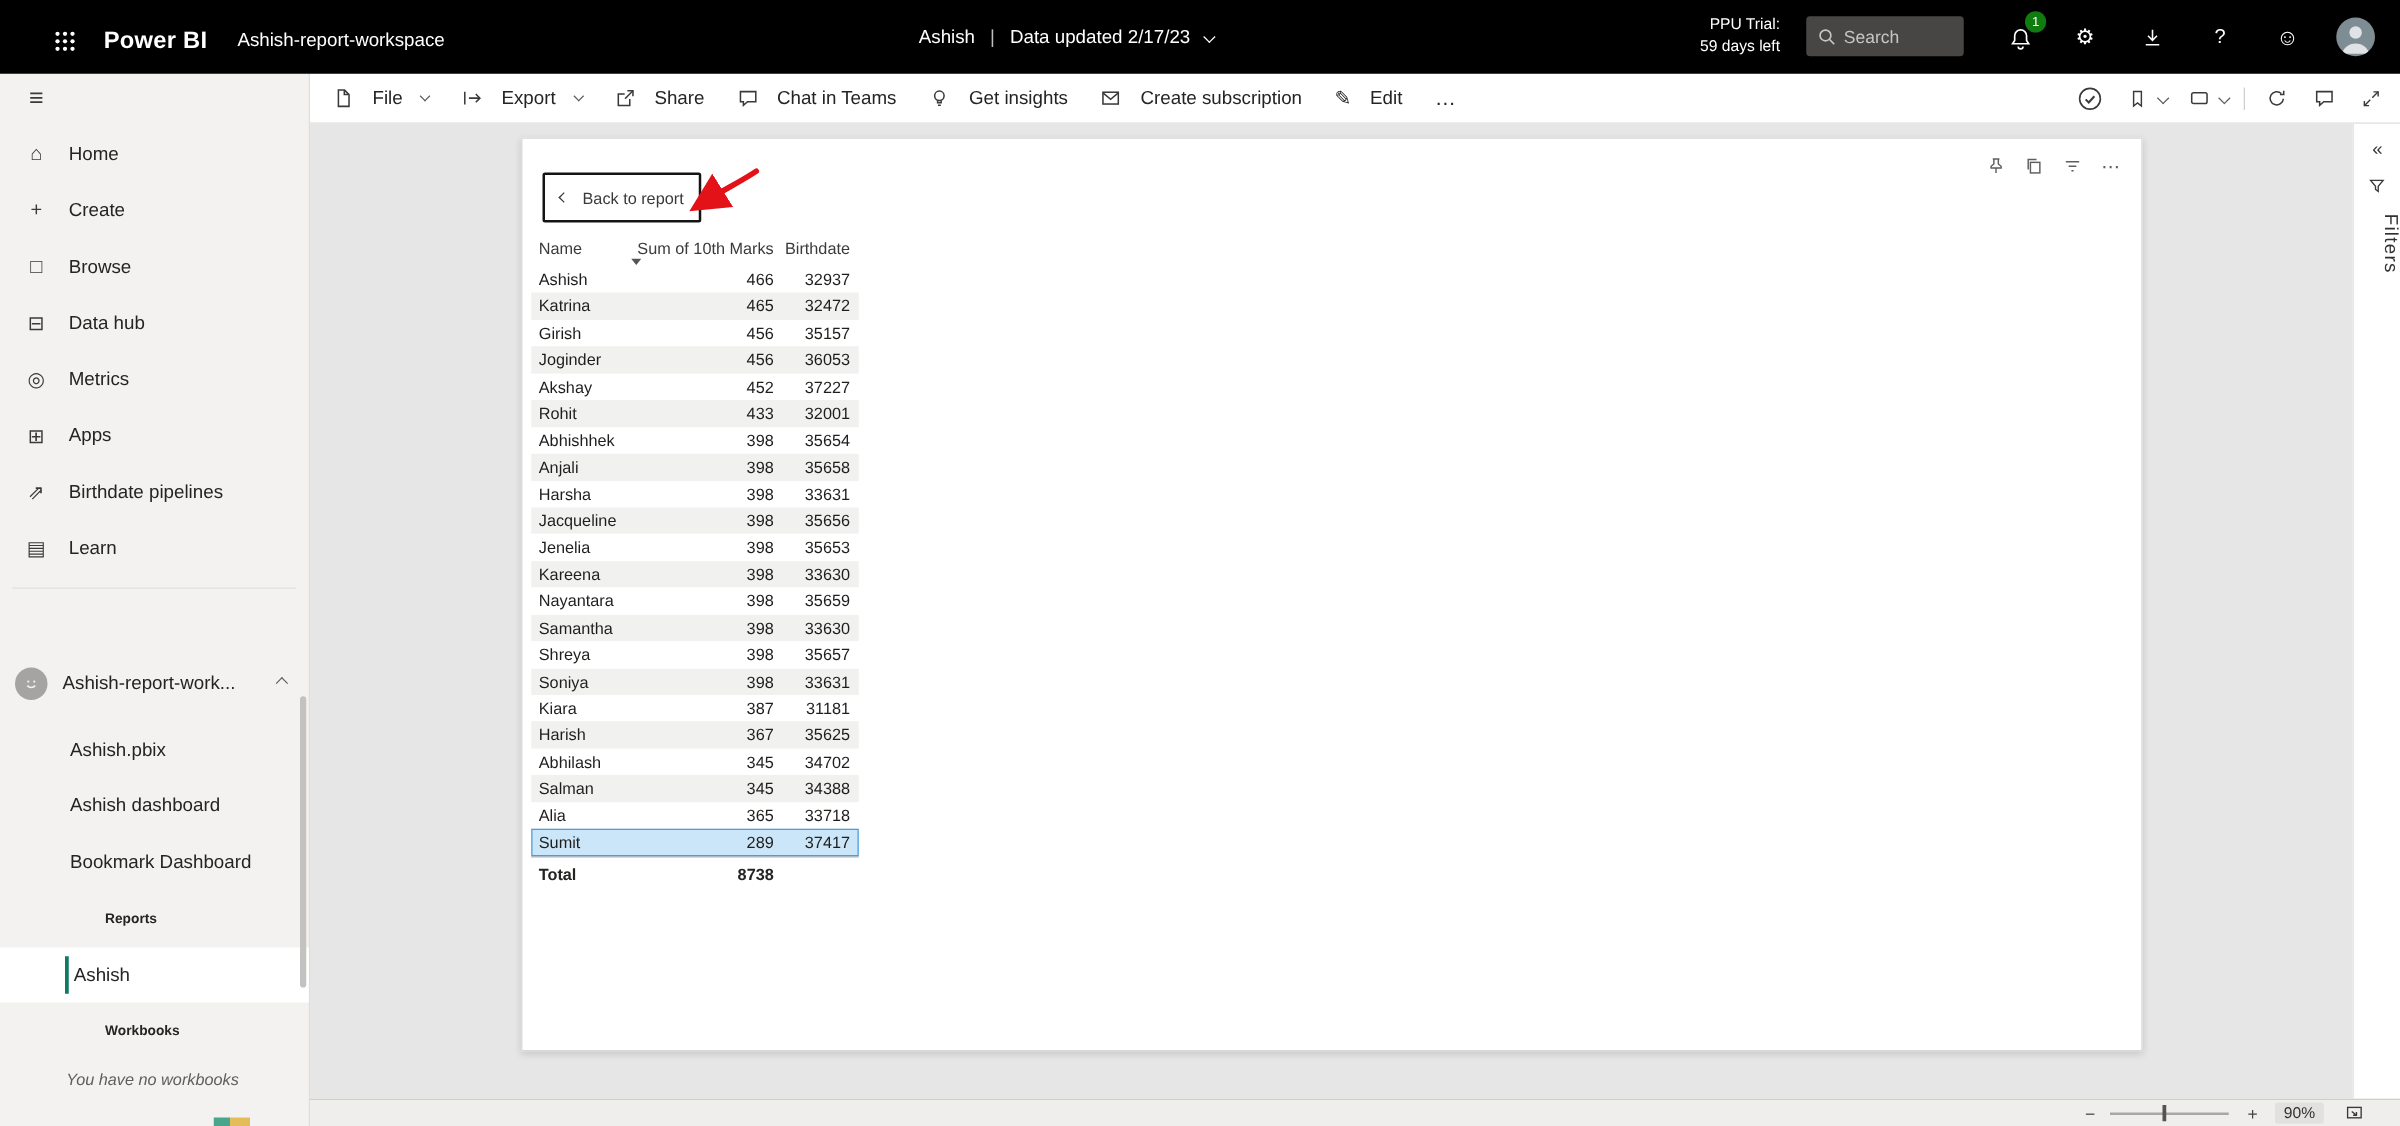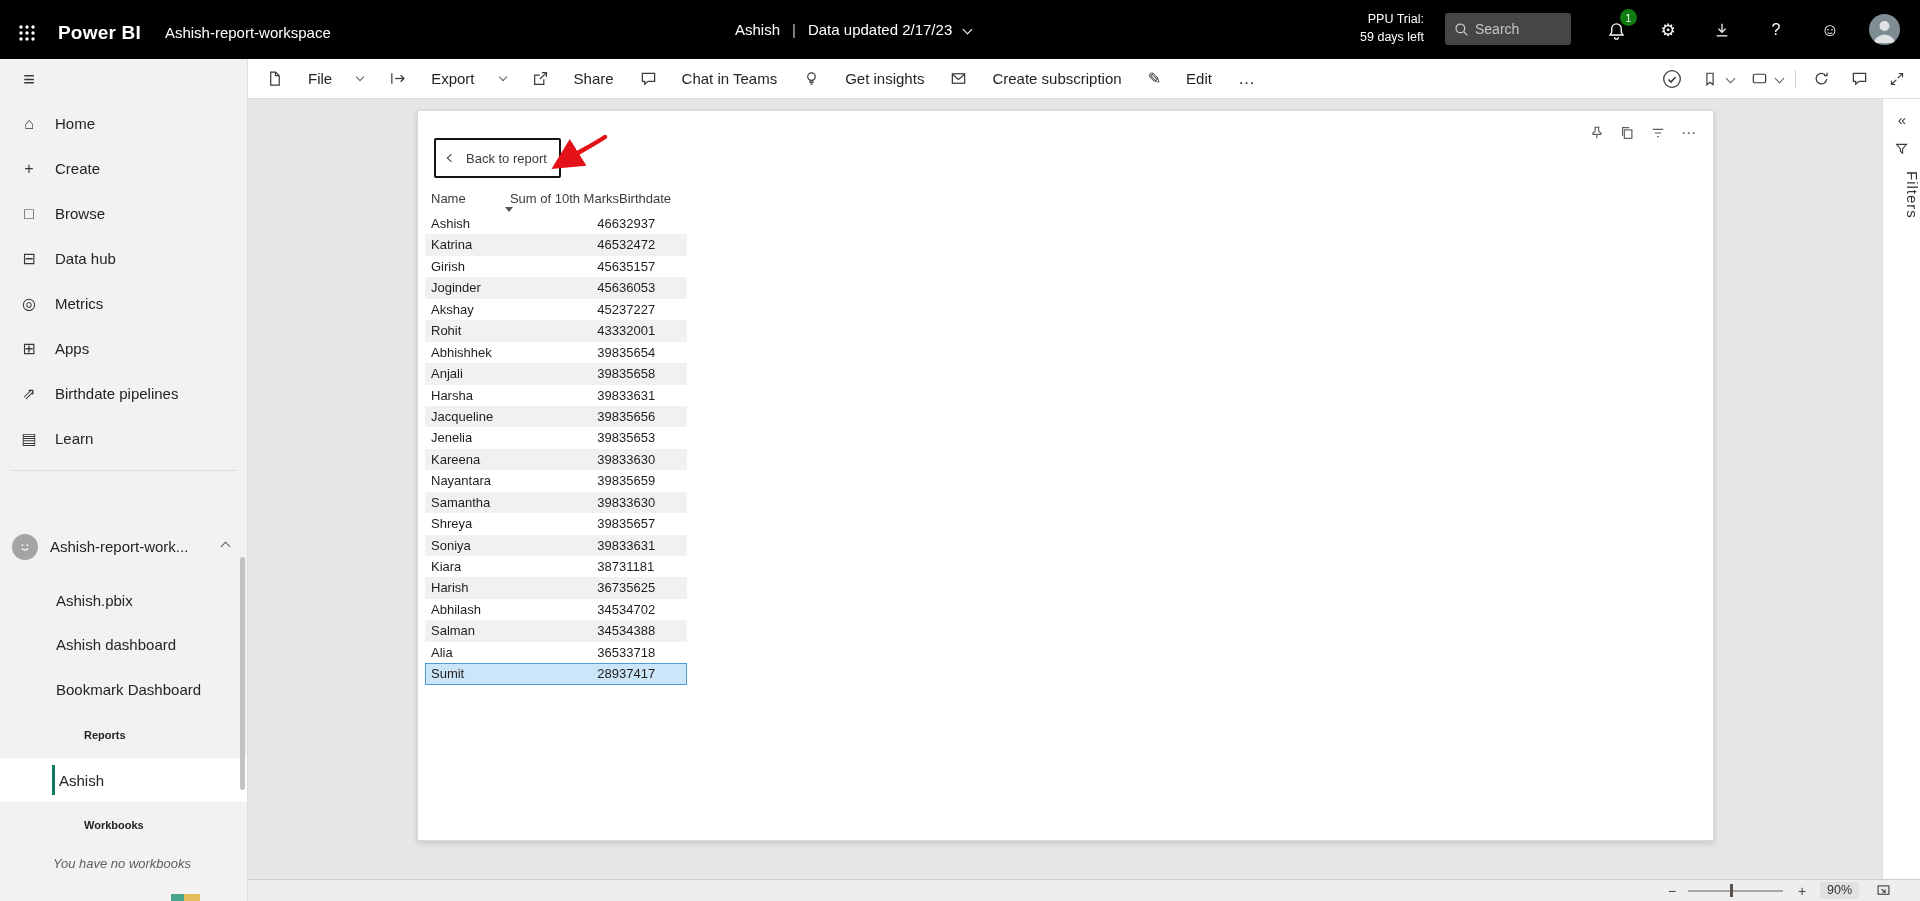--- a/index.html
+++ b/index.html
@@ -15,39 +15,39 @@
   
   .chev{ display:inline-block; width:7px; height:7px;
     border-right:1.5px solid currentColor; border-bottom:1.5px solid currentColor;
     transform:rotate(45deg); }
   .chev.right{ transform:rotate(-45deg); }
   .chev.left { transform:rotate(135deg); }
   .chev.up   { transform:rotate(-135deg); }
 
   
   .topbar{ position:absolute; left:0; top:0; width:1920px; height:59px; background:#000; color:#fff; z-index:40; }
-  .tb-left{ position:absolute; left:0; top:0; height:65px; display:flex; align-items:center; }
+  .tb-left{ position:absolute; left:0; top:0; height:65px; display:flex; align-items:center;padding-left:25px; }
   .waffle{ width:30px; height:30px; margin-left:12px; display:flex; align-items:center; justify-content:center; }
   .brand{ margin-left:16px; font-size:19px; font-weight:bold; color:#fff; letter-spacing:.2px; }
   .ws-name{ margin-left:24px; font-size:15px; color:#fff; }
   .tb-center{ position:absolute; left:735px; top:0; height:59px; display:flex; align-items:center; gap:12px; font-size:15px; color:#fff; }
   .tb-center .sep{ color:#bfbfbf; }
   .trial{ position:absolute; right:496px; top:10px; text-align:right; font-size:12.5px; line-height:1.45; color:#fff; }
   .searchbox{ position:absolute; left:1445px; top:13px; width:126px; height:32px; background:#484644; border-radius:3px; display:flex; align-items:center; }
   .searchbox input{ background:transparent; border:none; outline:none; color:#fff; font-size:14px; width:86px; }
   .searchbox input::placeholder{ color:#c8c6c4; }
   .searchbox .mag{ margin:0 6px 0 9px; display:flex; }
   .tb-ic{ position:absolute; top:15px; width:30px; height:30px; display:flex; align-items:center; justify-content:center; color:#fff; font-size:17px; }
   .badge{ position:absolute; left:1620px; top:9px; min-width:17px; height:17px; border-radius:9px; background:#107c10; color:#fff; font-size:10.5px; display:flex; align-items:center; justify-content:center; z-index:2; }
   .avatar{ position:absolute; left:1869px; top:14px; width:31px; height:31px; border-radius:50%; background:#7e8c93; overflow:hidden; display:flex; align-items:flex-end; justify-content:center; }
 
   
   .toolbar{ position:absolute; left:248px; top:59px; width:1672px; height:40px; background:#fff; border-bottom:1px solid #e0dedc; z-index:30; }
   .tool-left{ position:absolute; left:0; top:0; height:39px; display:flex; align-items:center; padding-left:18px; gap:26px; }
-  .tool-item{ display:inline-flex; align-items:center; gap:25px; font-size:15px; color:#252423; white-space:nowrap; }
+  .tool-item{ display:inline-flex; align-items:center; gap:15px; font-size:15px; color:#252423; white-space:nowrap; }
   .tool-item svg{ stroke:#3b3a39; fill:none; stroke-width:1.3; }
   .tool-item .chev{ width:6px; height:6px; margin-top:-3px; color:#605e5c; }
   .pencil{ font-size:16px; }
   .tool-right{ position:absolute; right:10px; top:0; height:39px; display:flex; align-items:center; gap:12px; }
   .tr-ic{ width:26px; height:26px; display:flex; align-items:center; justify-content:center; color:#3b3a39; }
   .tr-ic svg{ stroke:#3b3a39; fill:none; stroke-width:1.3; }
   .tr-group{ display:flex; align-items:center; gap:4px; }
   .v-div{ width:1px; height:18px; background:#d1cfcd; }
 
   
@@ -78,21 +78,21 @@
   .page-icons .dots{ font-size:15px; letter-spacing:1px; }
   .back-btn{ position:absolute; left:16px; top:27px; width:127px; height:40px; background:#fff; border:2px solid #141414; border-radius:2px; display:flex; align-items:center; gap:12px; padding-left:12px; font-size:13px; color:#3b3a39; z-index:5; }
   .back-btn .chev{ width:6px; height:6px; color:#3b3a39; }
   .red-arrow{ position:absolute; left:113px; top:12px; z-index:30; pointer-events:none; }
 
   
   .tbl{ position:absolute; left:7px; top:76px; width:262px; font-size:13px; }
   .thead{ display:flex; height:26px; line-height:24px; color:#3a3a38; position:relative; }
   .c-name { width:82px; padding-left:6px; text-align:left; }
   .c-marks{ width:112px; text-align:right; }
-  .c-birth{ width:66px; padding-right:5px; }
+  .c-birth{ width:66px; text-align:right; padding-right:5px; }
   .sort-caret{ position:absolute; left:80px; top:20px; width:0; height:0; border-left:4px solid transparent; border-right:4px solid transparent; border-top:5px solid #555; }
   .trow{ display:flex; height:21.45px; line-height:21.45px; color:#1f1e1d; background:#fff; }
   .trow.alt{ background:#f1f1ef; }
   .trow.sel{ background:#cbe6f8; outline:1px solid #4a9edb; outline-offset:-1px; }
   .trow span{ overflow:hidden; white-space:nowrap; }
   .trow-total{ display:flex; height:27px; line-height:27px; font-weight:bold; border-top:1px solid #b5b3b1; background:#fff; }
 
   
   .filters{ position:absolute; left:1882px; top:99px; width:38px; height:780px; background:#fff; border-left:1px solid #e0dedc; z-index:25; }
   .filters .collapse{ position:absolute; top:8px; left:0; width:38px; height:24px; display:flex; align-items:center; justify-content:center; font-size:15px; color:#3b3a39; }
@@ -559,20 +559,25 @@
             <span class="c-birth" data-interactable="false">33718</span>
           </div>
 
           <div class="trow alt sel" data-interactable="true">
             <span class="c-name" data-interactable="false">Sumit</span>
             <span class="c-marks" data-interactable="false">289</span>
             <span class="c-birth" data-interactable="false">37417</span>
           </div>
         </div>
 
+      <div class="trow-total" data-interactable="false">
+        <span class="c-name" data-interactable="false">Total</span>
+        <span class="c-marks" data-interactable="false">8738</span>
+        <span class="c-birth" data-interactable="false"></span>
+      </div>
     </div>
   </section>
 </main>
 
 <aside class="filters" data-interactable="false">
   <button class="collapse" data-interactable="true" aria-label="expand filters">«</button>
   <span class="funnel" data-interactable="false">
     <svg width="15" height="15" viewBox="0 0 18 18" fill="none" stroke="#3b3a39" stroke-width="1.3">
       <path d="M3 4h12l-4.7 5.6v5L7.7 12.6V9.6z"></path>
     </svg>

